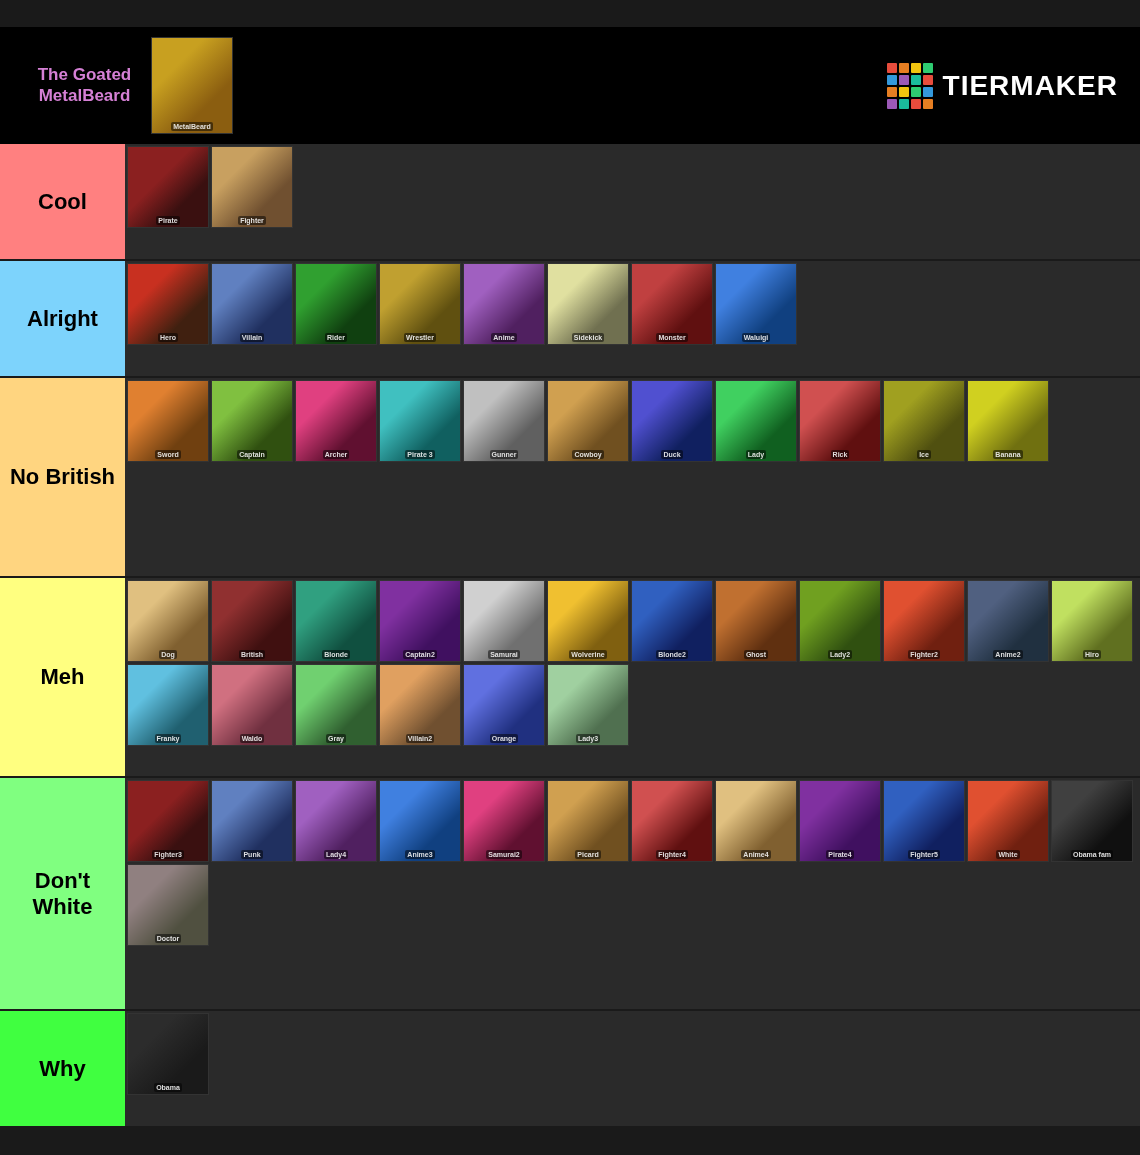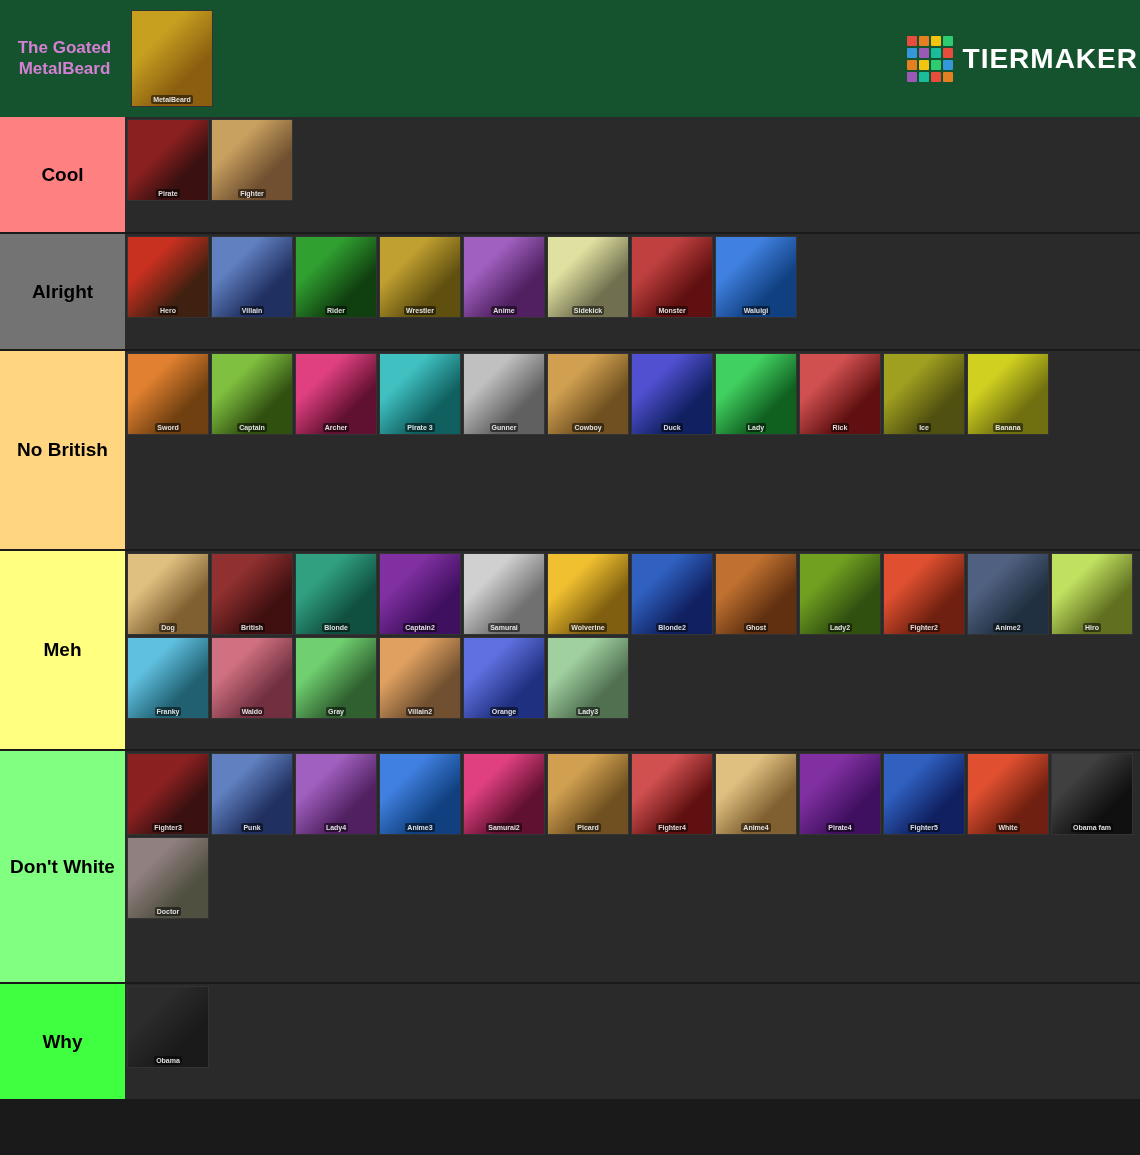--- a/index.html
+++ b/index.html
@@ -12,21 +12,21 @@
       display: flex;
       min-height: 117px;
       border-bottom: 2px solid #1a1a1a;
     }
     .tier-label {
       width: 125px;
       min-width: 125px;
       display: flex;
       align-items: center;
       justify-content: center;
-      font-size: 19px;
+      font-size: 22px;
       font-weight: 900;
       color: #000;
       text-align: center;
       padding: 8px;
       word-break: break-word;
     }
     .tier-content {
       display: flex;
       flex-wrap: wrap;
       flex: 1;
@@ -48,21 +48,21 @@
     }
     .logo-text {
       font-size: 28px;
       font-weight: 900;
       color: #fff;
       letter-spacing: 1px;
       font-family: 'Arial Black', Arial, sans-serif;
       text-transform: uppercase;
     }
     .cool { background: #ff8080; }
-    .alright { background: #737373; text-align: right; }
+    .alright { background: #7dd3fc; text-align: right; }
     .no-opinion { background: #ffd580; }
     .meh { background: #ffff80; }
     .dont-know { background: #80ff80; }
     .why { background: #40ff40; }
 
     
     .char {
       width: 82px;
       height: 82px;
       flex-shrink: 0;
@@ -120,23 +120,24 @@
     .c36 { background: linear-gradient(135deg, #d07080 30%, #703040 70%); }
     .c37 { background: linear-gradient(135deg, #70d070 30%, #306030 70%); }
     .c38 { background: linear-gradient(135deg, #e0a060 30%, #705030 70%); }
     .c39 { background: linear-gradient(135deg, #6070e0 30%, #203080 70%); }
     .c40 { background: linear-gradient(135deg, #a0d0a0 30%, #507050 70%); }
 
     .header-content {
       display: flex;
       align-items: center;
       justify-content: space-between;
-      background: #14532d;
-      padding: 10px 2px;
+      background: #000000;
+      padding: 10px 22px;
       min-height: 115px;
+      margin-top: 27px;
     }
   </style>
 </head>
 <body>
 
 <div>
 
   <div class="header-content">
     <div style="display:flex;align-items:center;gap:4px;">
       <div style="width:125px;color:#d580d5;font-size:17px;font-weight:900;text-align:center;line-height:1.2;">The Goated MetalBeard</div>

